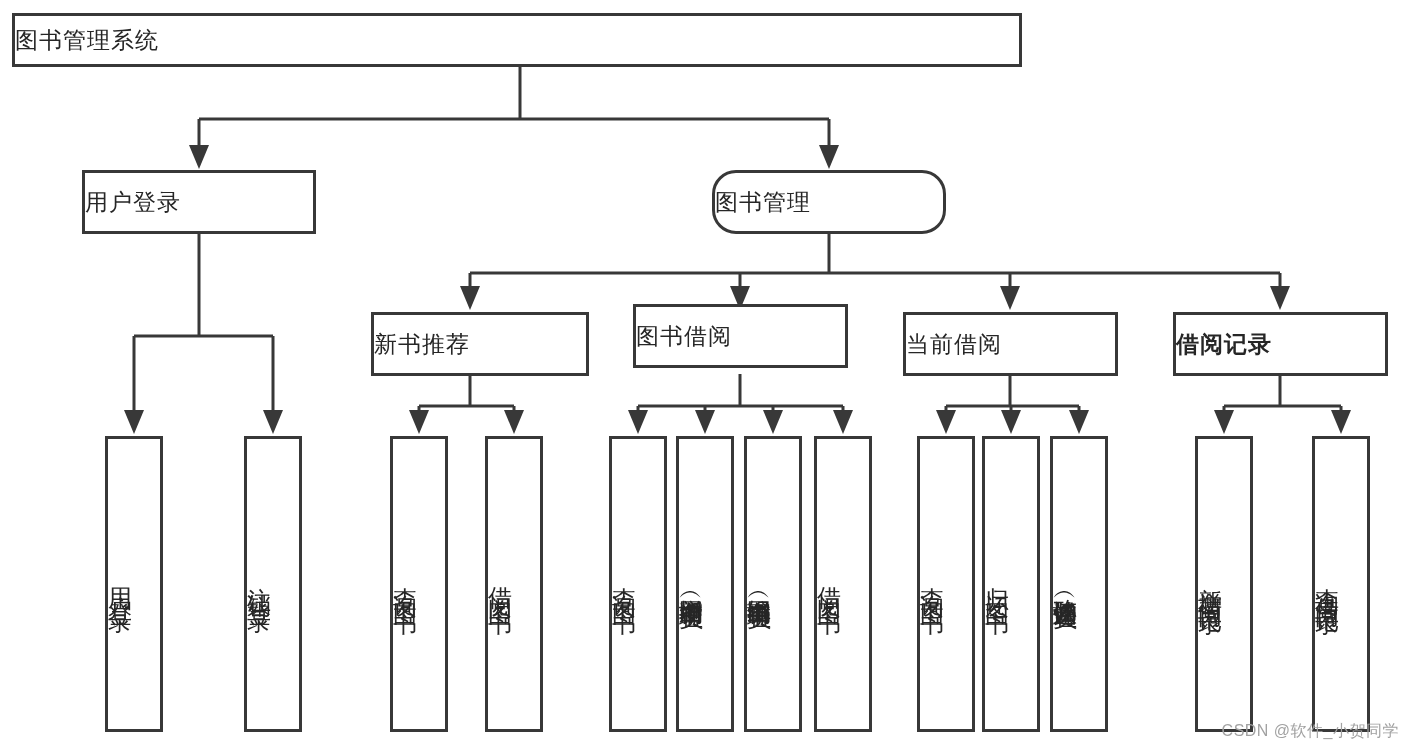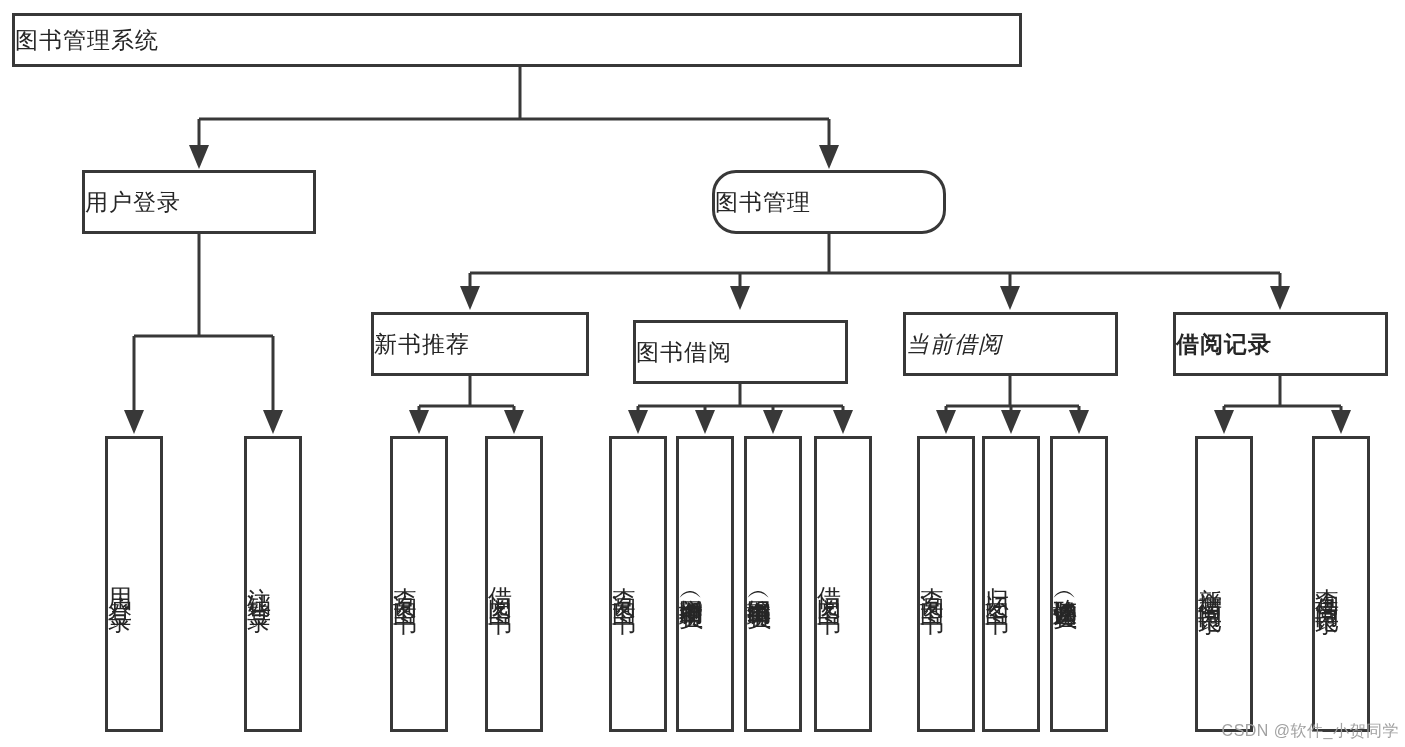--- a/index.html
+++ b/index.html
@@ -103,24 +103,24 @@
   <div class="node" style="left:82px; top:170px; width:234px; height:64px;">
     <span class="hlabel">用户登录</span>
   </div>
   <div class="node" style="left:712px; top:170px; width:234px; height:64px;border-radius:24px;">
     <span class="hlabel">图书管理</span>
   </div>
 
   <div class="node" style="left:363px; top:312px; width:218px; height:64px;margin-left:8px;">
     <span class="hlabel">新书推荐</span>
   </div>
-  <div class="node" style="left:633px; top:320px; width:215px; height:64px;">
+  <div class="node" style="left:633px; top:304px; width:215px; height:64px;">
     <span class="hlabel">图书借阅</span>
   </div>
-  <div class="node" style="left:903px; top:312px; width:215px; height:64px;font-style:italic;">
+  <div class="node" style="left:903px; top:312px; width:215px; height:64px;">
     <span class="hlabel">当前借阅</span>
   </div>
   <div class="node" style="left:1173px; top:312px; width:215px; height:64px;font-weight:bold;">
     <span class="hlabel">借阅记录</span>
   </div>
 
   <div class="node leaf" style="left:105px; top:436px; width:58px; height:296px;">
     <span class="vlabel ls-4">用户登录</span>
   </div>
   <div class="node leaf" style="left:244px; top:436px; width:58px; height:296px;">

